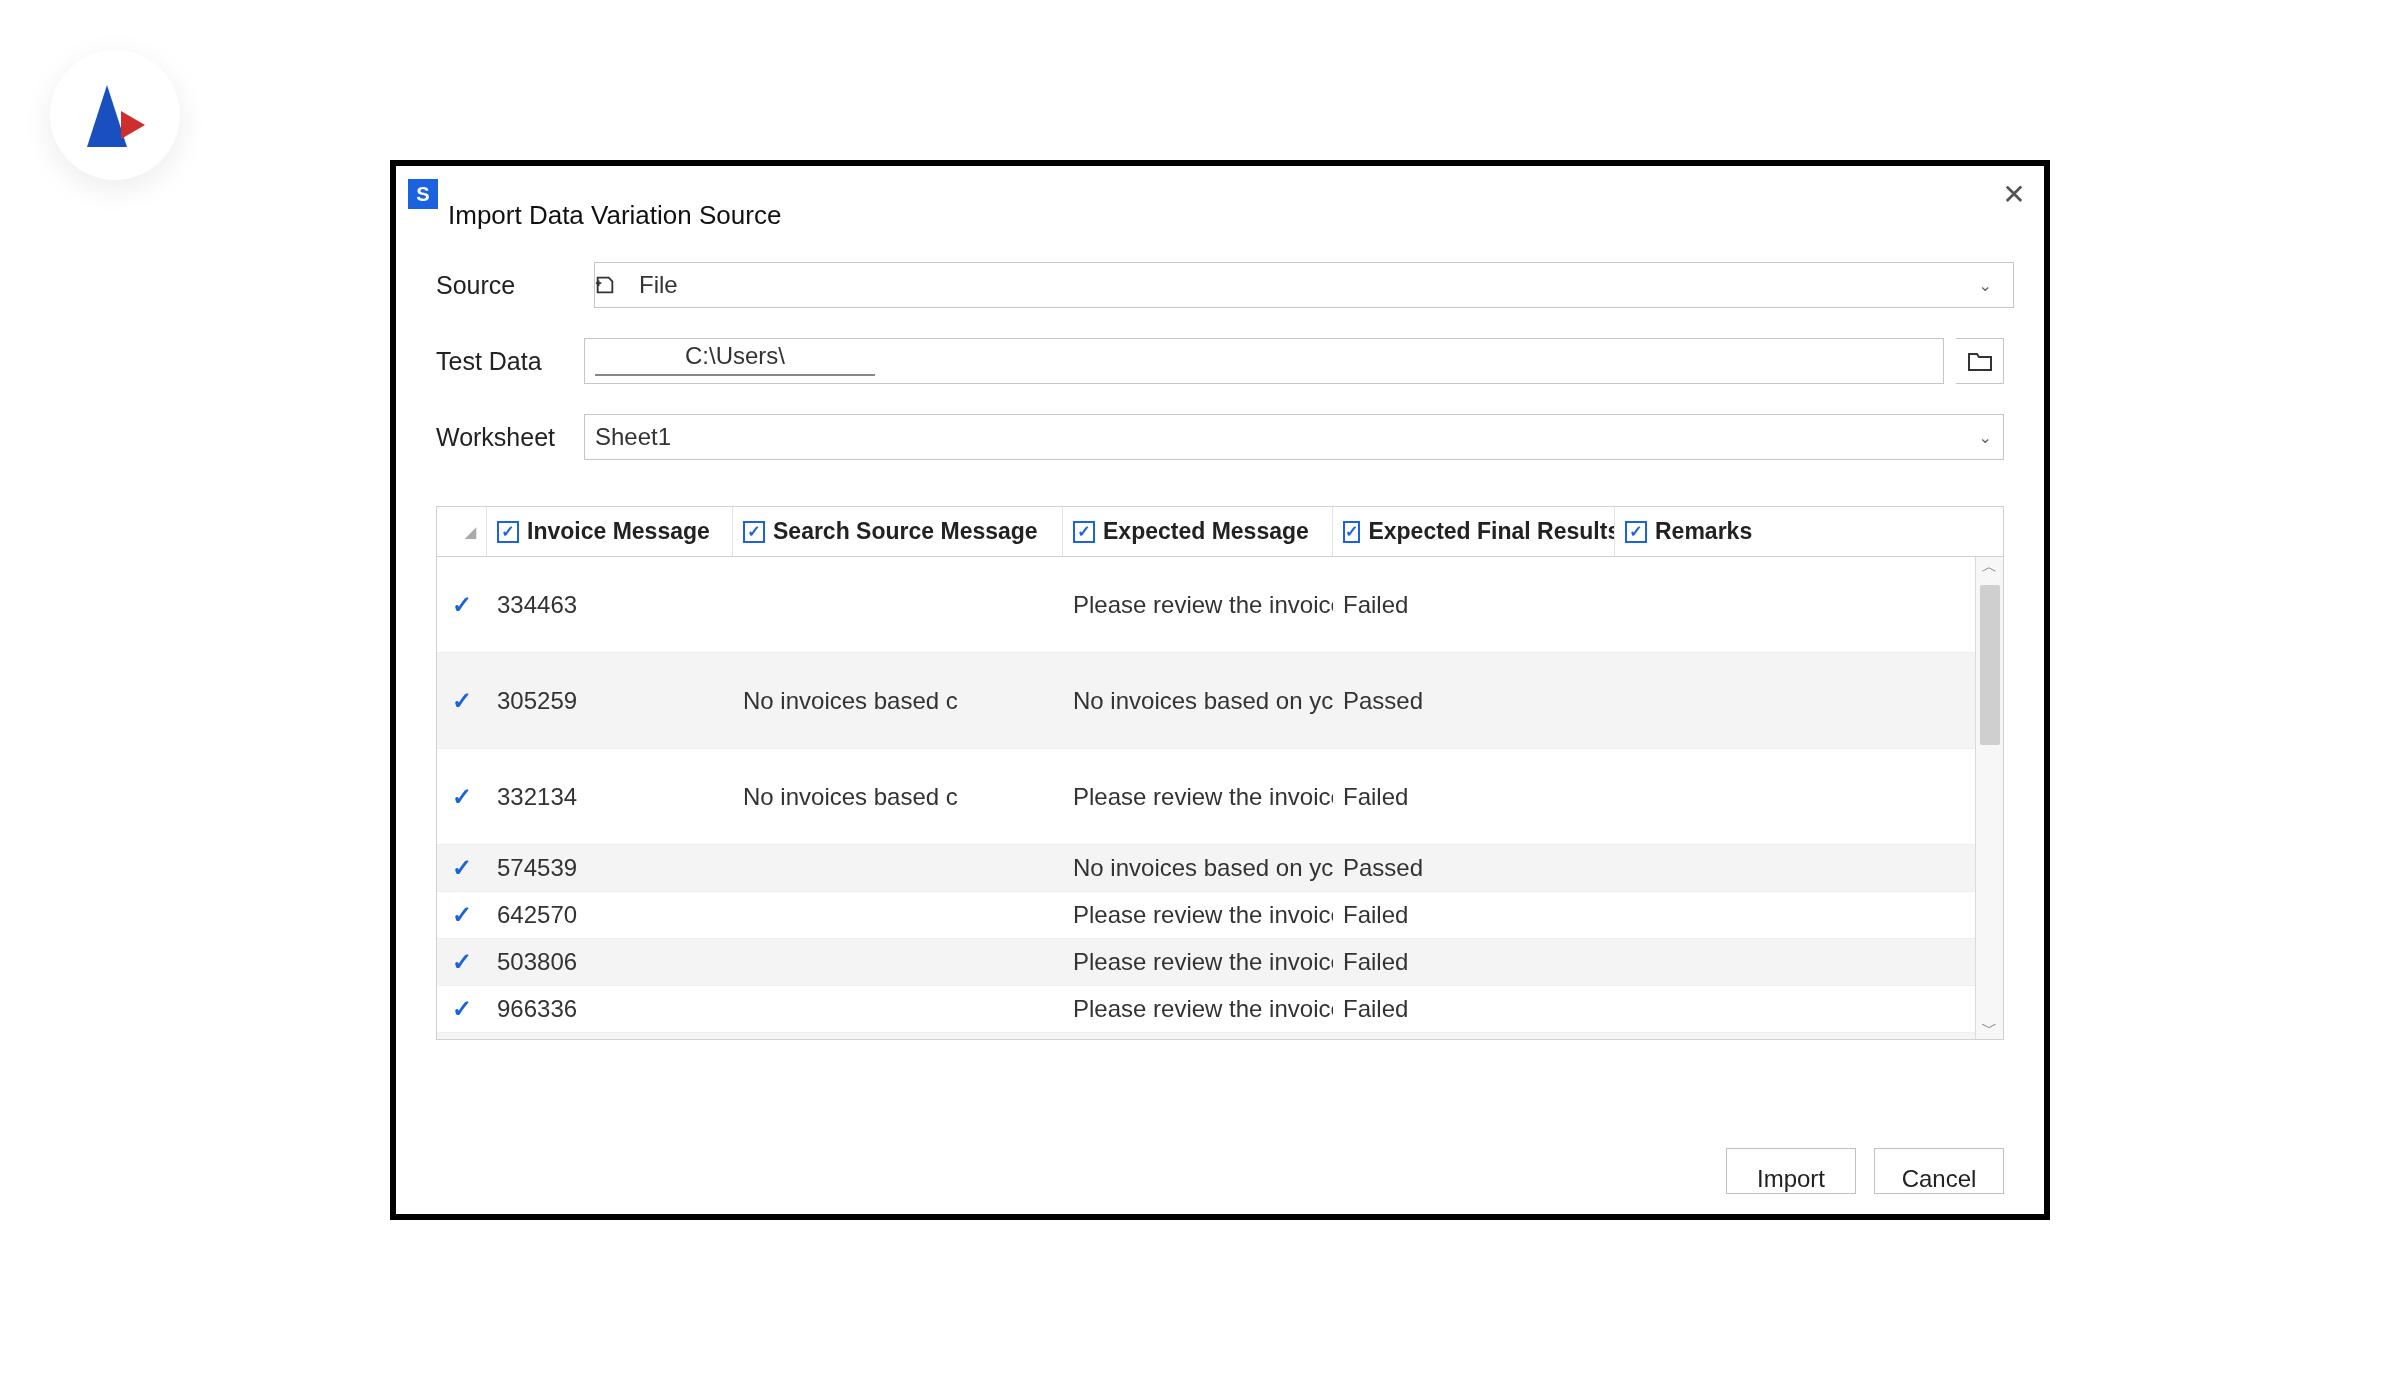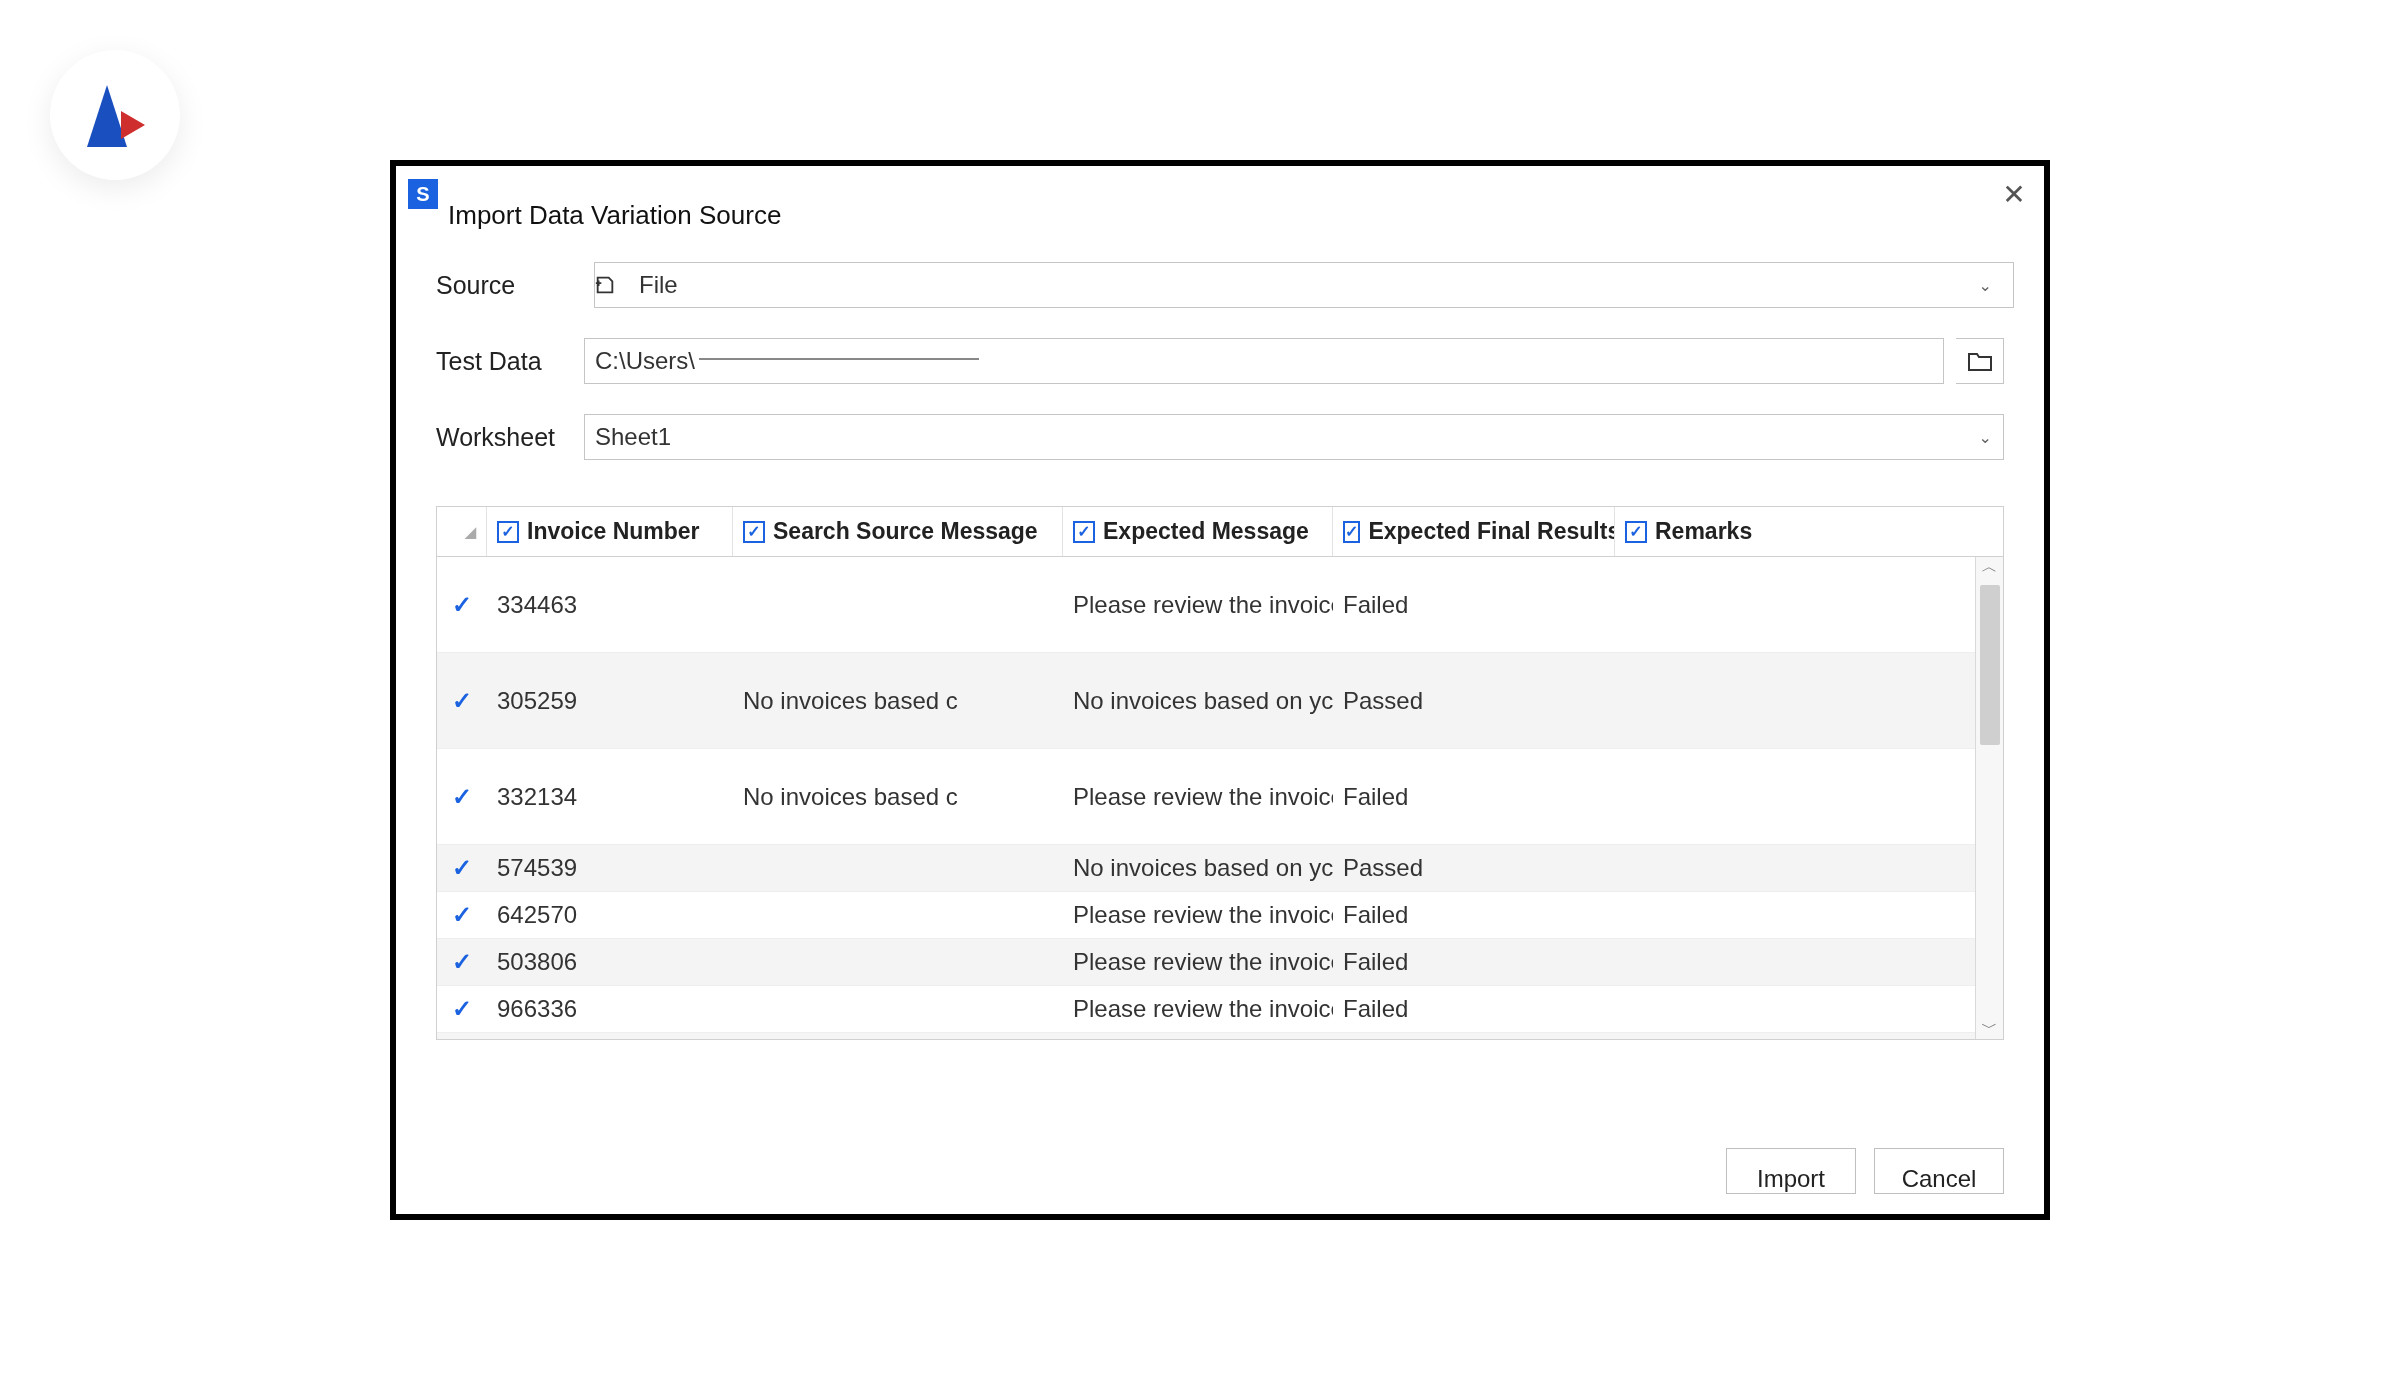--- a/index.html
+++ b/index.html
@@ -79,21 +79,21 @@
     .browse-btn {
       position: absolute; right: 0; top: 0;
       width: 48px; height: 46px;
       border: 1px solid #c5c5c5; border-left: none;
       background: #fff;
       display: flex; align-items: center; justify-content: center;
       cursor: pointer;
     }
     .folder-svg { width: 26px; height: 22px; }
 
-    .filepath-text { font-size: 24px; color: #333; display: flex; align-items: center; gap: 4px; }
+    .filepath-text { font-size: 24px; color: #333; display: flex; align-items: center; gap: 4px; flex-direction: column; }
     .filepath-text .redacted { display: inline-block; width: 280px; border-bottom: 2px solid #888; margin-bottom: 4px; }
 
     .grid-wrap { flex: 1; padding: 0 40px; overflow: hidden; position: relative; }
     .grid { width: 100%; border: 1px solid #d0d0d0; position: relative; }
     .grid-header {
       display: flex; height: 50px; background: #fff;
       border-bottom: 1px solid #d0d0d0;
     }
     .hcell {
       display: flex; align-items: center; gap: 8px;
@@ -218,21 +218,21 @@
 
   </div>
 
   <div class="grid-wrap">
     <div class="grid">
 
       <div class="grid-header">
         <div class="hcell corner-cell">◢</div>
         <div class="hcell col-inv">
           <span class="cb-icon">✓</span>
-          <span>Invoice Number</span>
+          <span>Invoice Message</span>
         </div>
         <div class="hcell col-srm">
           <span class="cb-icon">✓</span>
           <span>Search Source Message</span>
         </div>
         <div class="hcell col-exp">
           <span class="cb-icon">✓</span>
           <span>Expected Message</span>
         </div>
         <div class="hcell col-fin">

